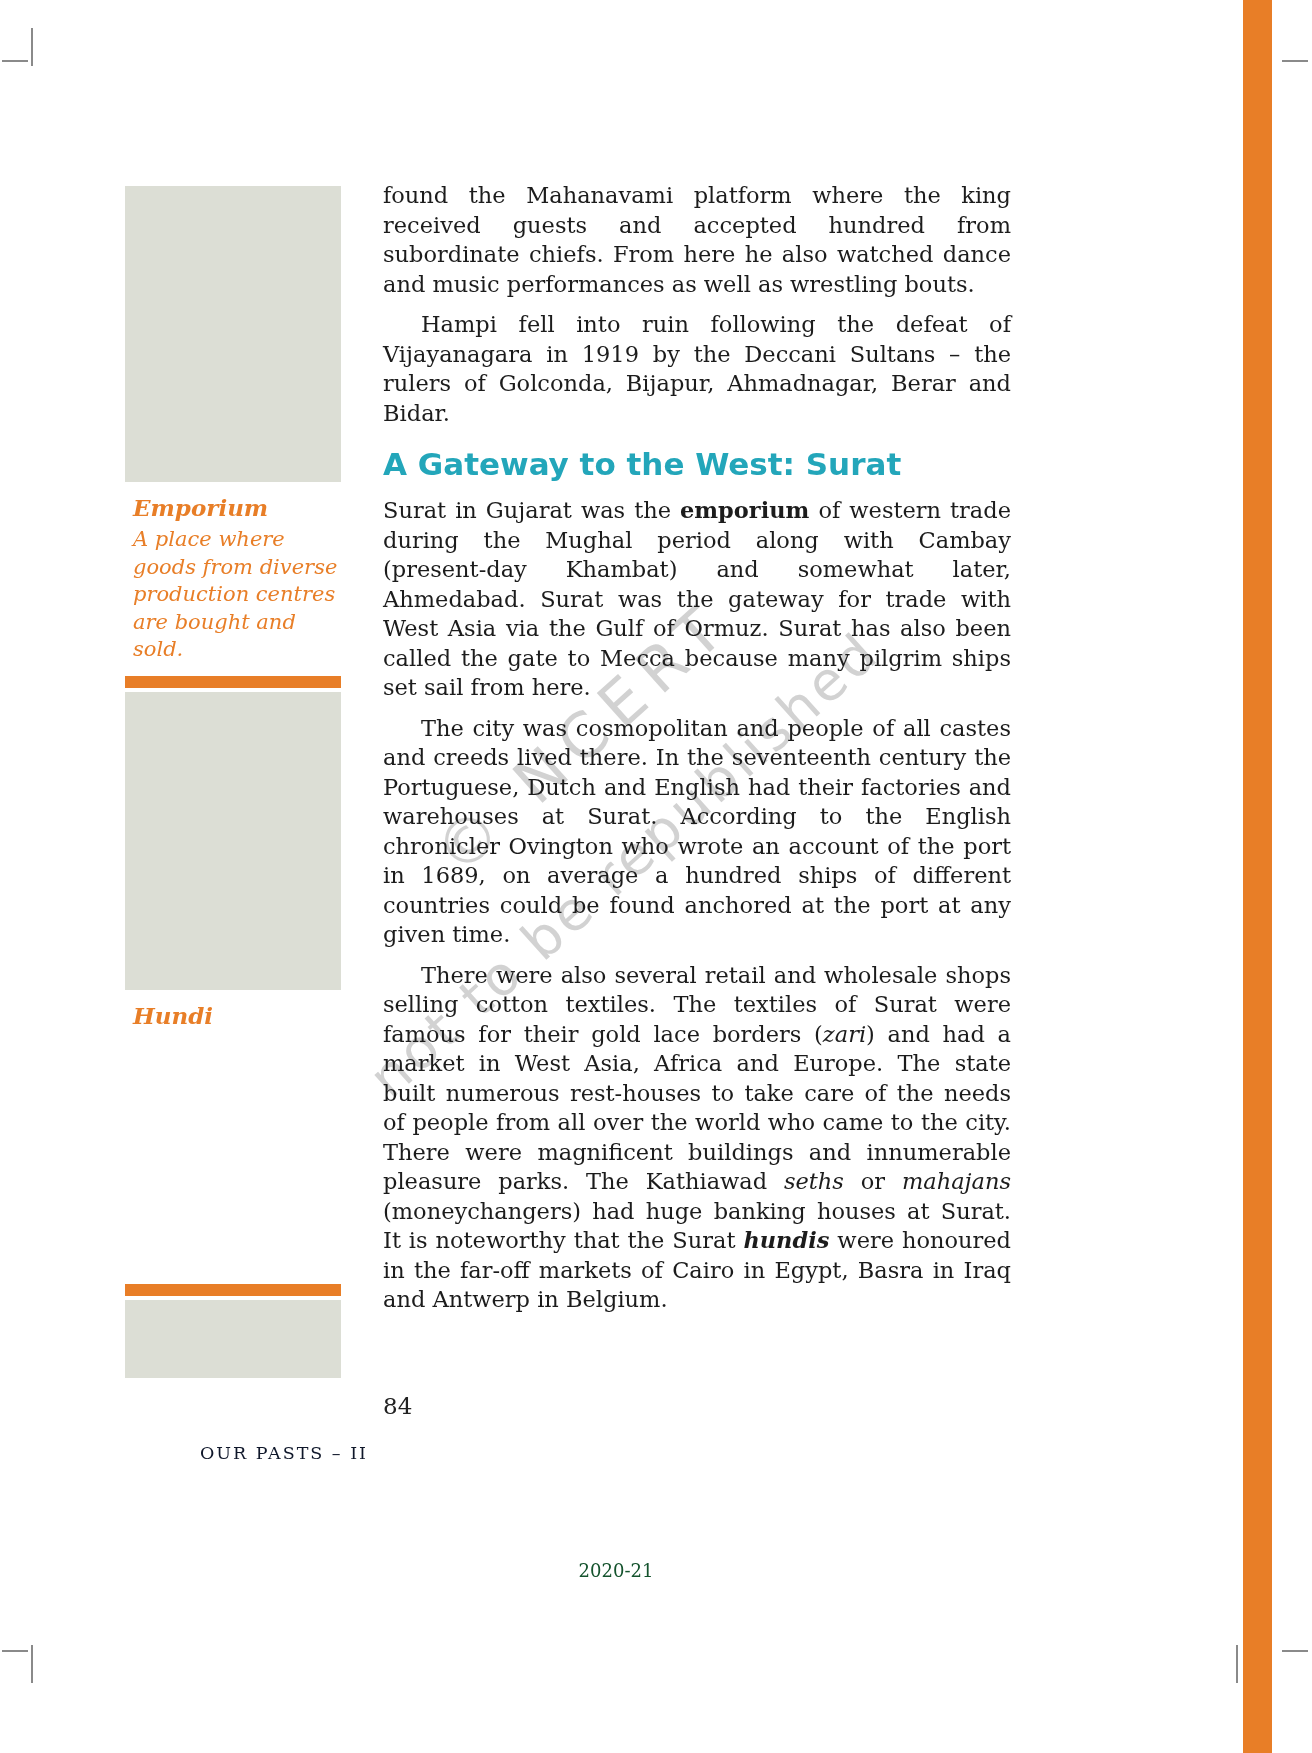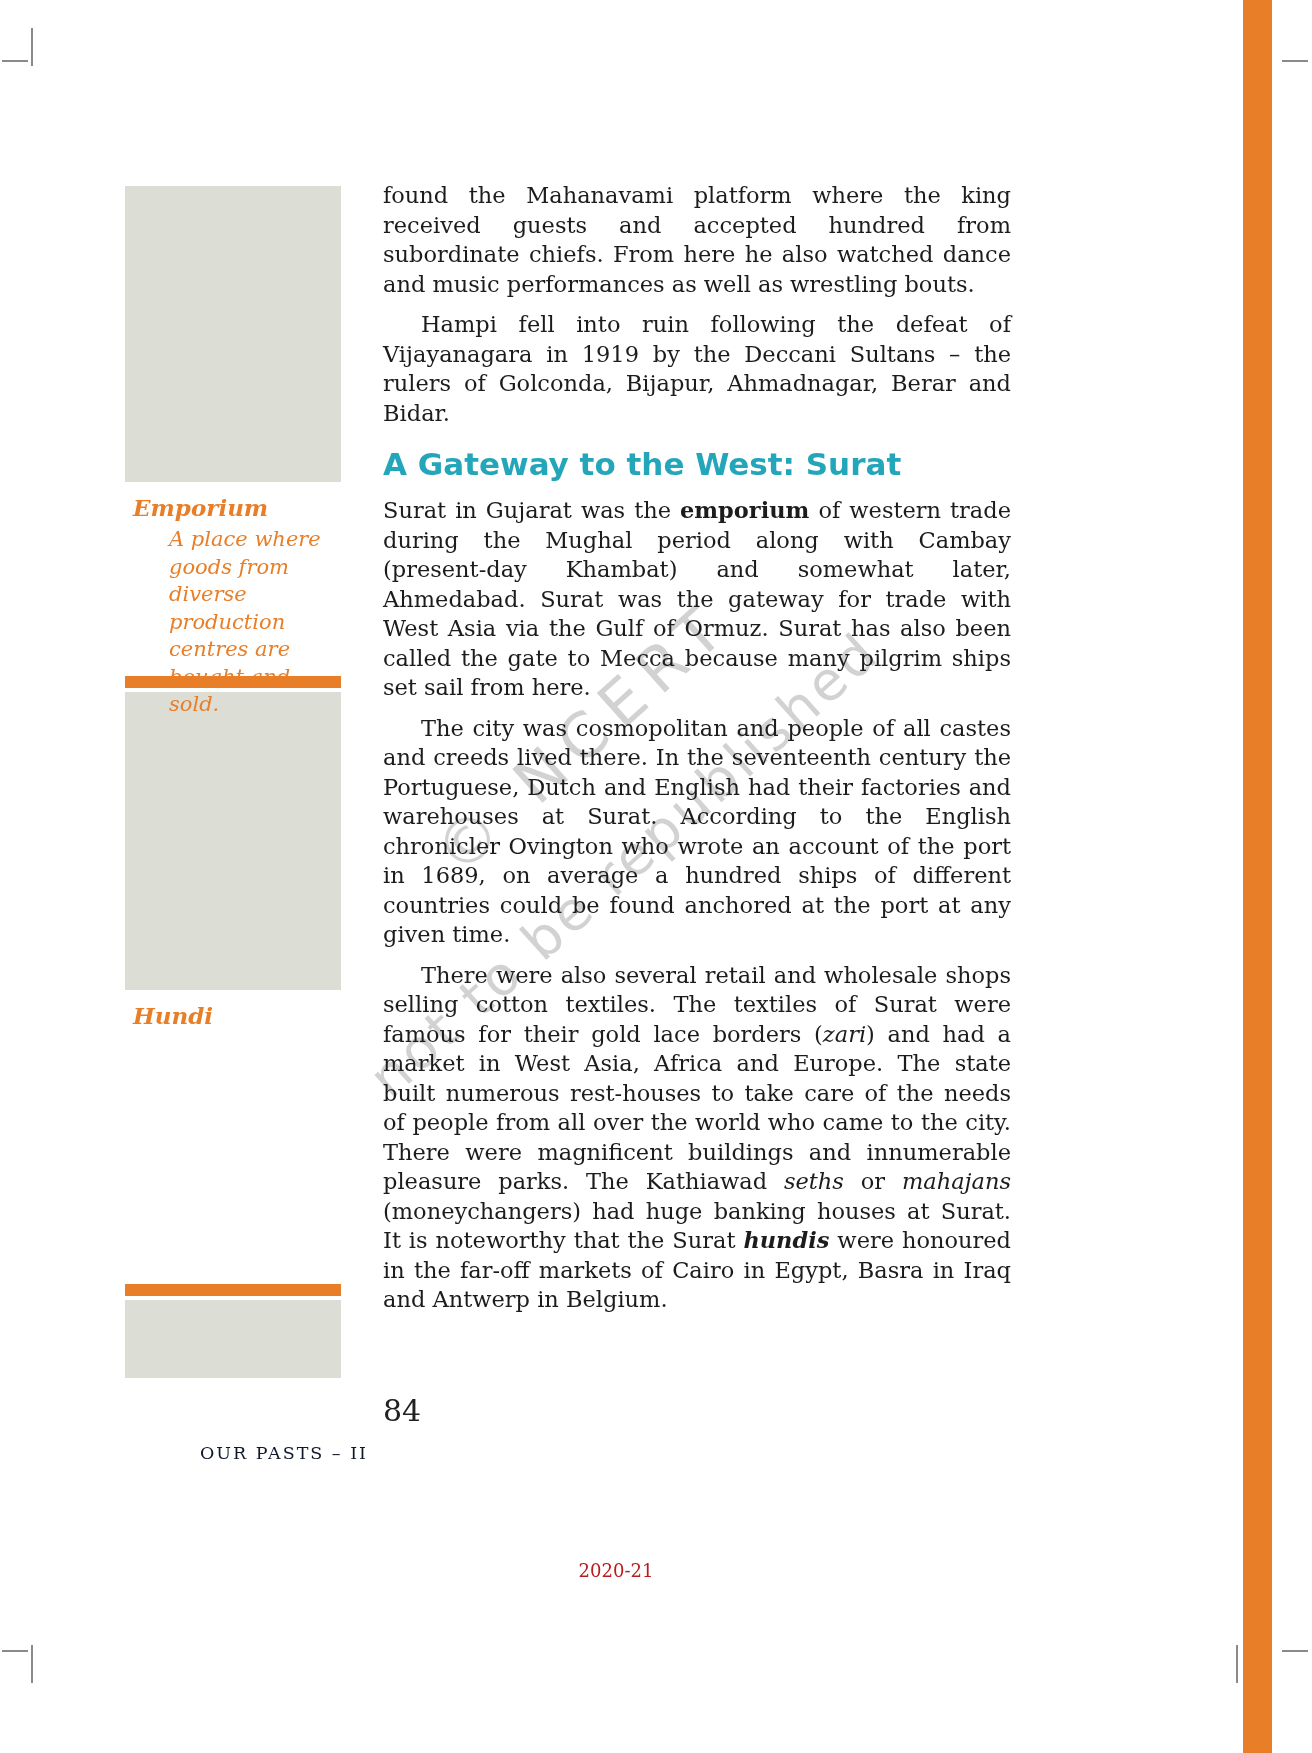--- a/index.html
+++ b/index.html
@@ -41,21 +41,21 @@
   #bar1 { top:676px; }
   #bar2 { top:1284px; }
 
   .sidebar-def {
     position:absolute; left:133px; width:214px;
     color:var(--accent-orange, #e87e27); z-index:2;
   }
   #def1 { top:494px; }
   #def2 { top:1002px; }
   .def-term { font-style:italic; font-weight:bold; font-size:23px; line-height:28px; }
-  .def-text { font-style:italic; font-size:21px; line-height:27.5px; margin-top:4px;margin-left:36px; }
+  .def-text { font-style:italic; font-size:21px; line-height:27.5px; margin-top:4px; }
 
   
   .main-col {
     position:absolute; left:383px; top:181px; width:628px;
     color:var(--body-text, #1c1c1c); z-index:2;
   }
   .main-col p {
     font-size:22.5px; line-height:29.5px;
     text-align:justify; margin-bottom:11px;
   }
@@ -80,25 +80,25 @@
   #wm1 { left:445px; top:825px; font-size:62px; letter-spacing:12px; transform:rotate(-42deg); }
   #wm2 { left:378px; top:1055px; font-size:54px; letter-spacing:4px;  transform:rotate(-42deg); }
 
   
   .footer-book {
     position:absolute; left:200px; top:1399px;
     font-size:17.5px; letter-spacing:2px; color:#0f172a; z-index:2;margin-top:44px;
   }
   .footer-page {
     position:absolute; left:383px; top:1393px;
-    font-size:30px; color:#222; z-index:2;
+    font-size:23px; color:#222; z-index:2;
   }
   .footer-year {
     position:absolute; left:0; top:1560px; width:1232px;
-    text-align:center; font-size:18px; color:#b91c1c; z-index:2;
+    text-align:center; font-size:18px; color:#14532d; z-index:2;
   }
 </style>
 </head>
 <body>
 
 <div class="right-stripe"></div>
 
 <div class="crop" id="crop-tl-v"></div>
 <div class="crop" id="crop-tl-h"></div>
 <div class="crop" id="crop-bl-v"></div>

